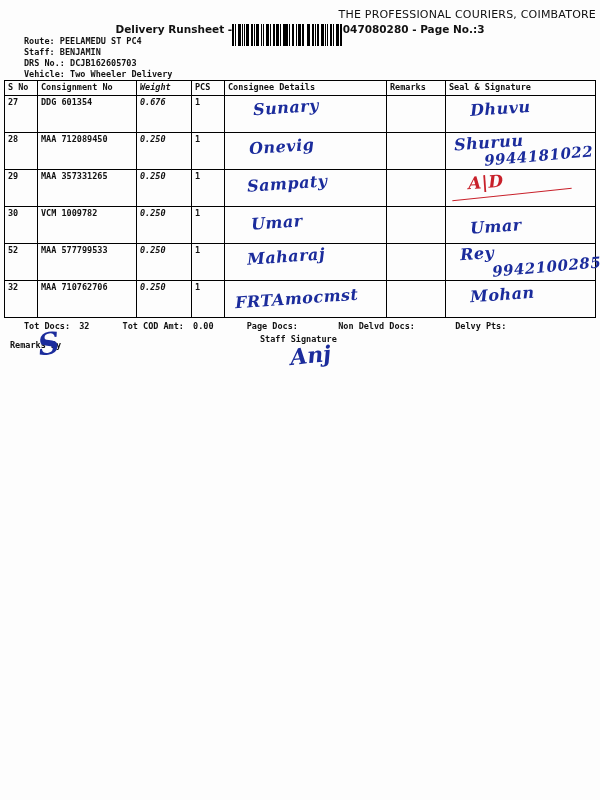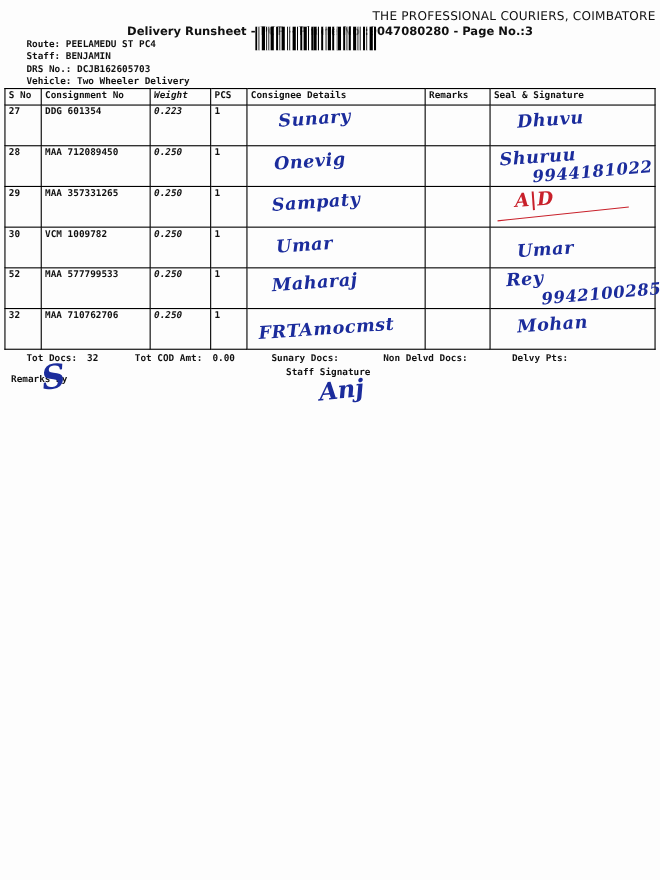--- a/index.html
+++ b/index.html
@@ -296,21 +296,21 @@
           <th class="c-pcs">PCS</th>
           <th class="c-cons">Consignee Details</th>
           <th class="c-rem">Remarks</th>
           <th class="c-seal">Seal &amp; Signature</th>
         </tr>
       </thead>
       <tbody>
         <tr>
           <td class="c-sno row-cell">27</td>
           <td class="c-cn row-cell">DDG 601354</td>
-          <td class="c-wt row-cell">0.223</td>
+          <td class="c-wt row-cell">0.676</td>
           <td class="c-pcs row-cell">1</td>
           <td class="c-cons row-cell">
             <span class="hand" style="left:28px; top:2px;">Sunary</span>
           </td>
           <td class="c-rem row-cell"></td>
           <td class="c-seal row-cell">
             <span class="hand" style="left:24px; top:3px;">Dhuvu</span>
             <span class="hand num" style="left:40px; top:18px;"></span>
           </td>
         </tr>
@@ -386,21 +386,21 @@
         </tr>
       </tbody>
     </table>
 
     <div class="footer">
       <div class="line1">
         <span style="margin-left:20px">Tot Docs:</span>
         <span style="margin-left:4px">32</span>
         <span style="margin-left:28px">Tot COD Amt:</span>
         <span style="margin-left:4px">0.00</span>
-        <span style="margin-left:28px">Sunary Docs:</span>
+        <span style="margin-left:28px">Page Docs:</span>
         <span style="margin-left:2px"></span>
         <span style="margin-left:28px">Non Delvd Docs:</span>
         <span style="margin-left:2px"></span>
         <span style="margin-left:28px">Delvy Pts:</span>
         <span style="margin-left:2px"></span>
       </div>
     </div>
 
     <div class="sigzone">
       <div class="verified">Remarks By</div>

